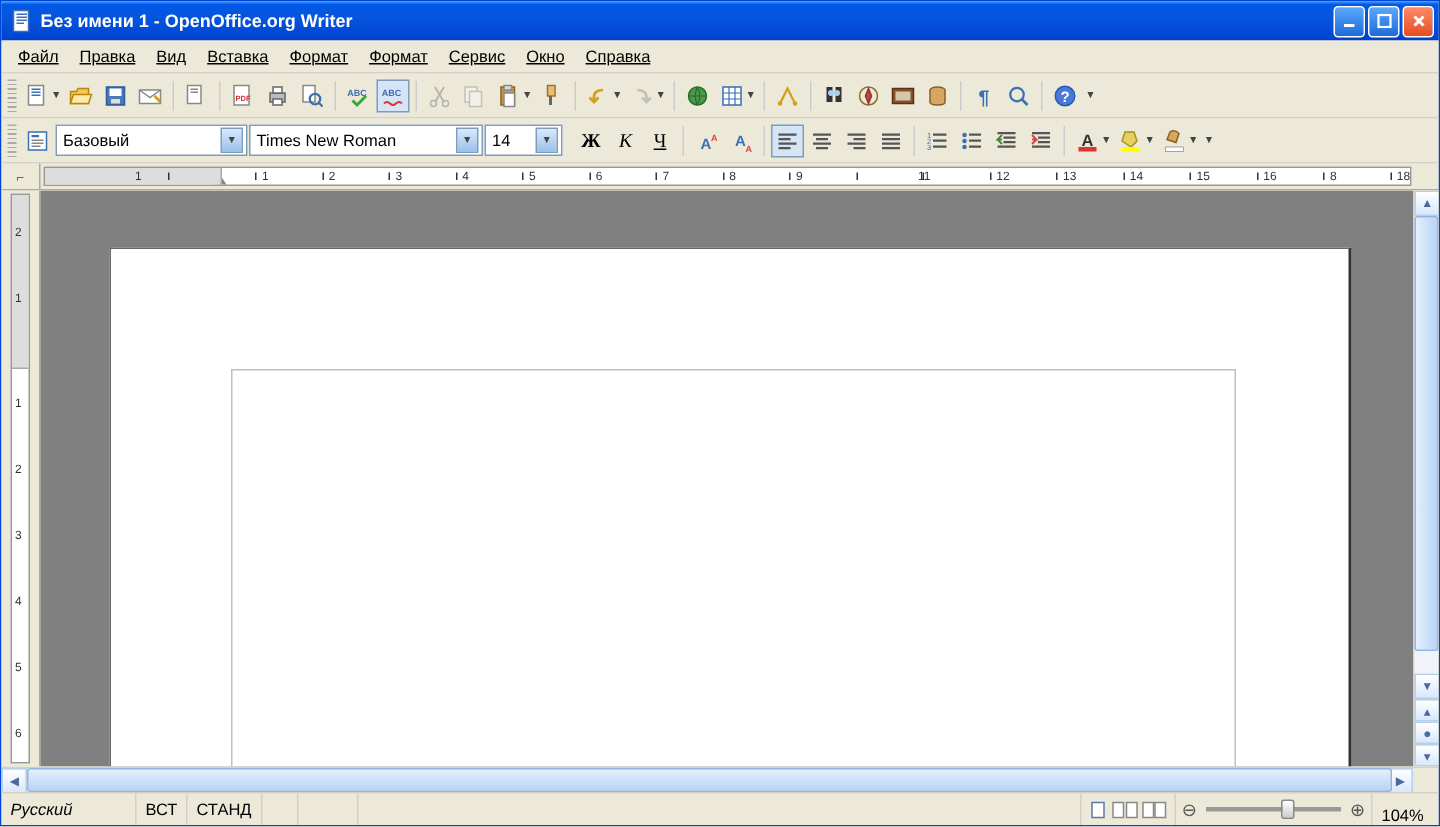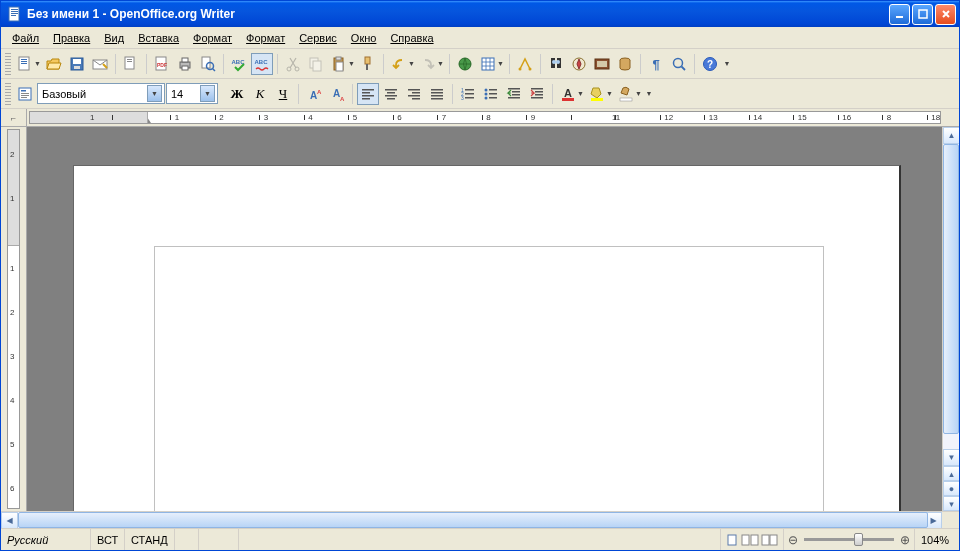--- a/index.html
+++ b/index.html
@@ -289,20 +289,24 @@
           <rect x="4" y="4" width="5" height="1.5" fill="#3a6eb5"></rect>
           <rect x="4" y="7" width="8" height="1" fill="#888"></rect>
           <rect x="4" y="9" width="8" height="1" fill="#888"></rect>
           <rect x="4" y="11" width="6" height="1" fill="#888"></rect>
         </svg>
       </div>
     <div class="combo" style="width:128px;">
         <span>Базовый</span>
         <div class="dd-btn">▼</div>
       </div>
+    <div class="combo" style="width:156px;">
+        <span>Times New Roman</span>
+        <div class="dd-btn">▼</div>
+      </div>
     <div class="combo" style="width:52px;">
         <span>14</span>
         <div class="dd-btn">▼</div>
       </div>
     <div style="width:6px;"></div>
     <div class="tbtn">
         <span style="font-weight:bold;font-size:13px;font-family:'Times New Roman';">Ж</span>
       </div>
     <div class="tbtn">
         <span style="font-style:italic;font-size:13px;font-family:'Times New Roman';">К</span>
@@ -537,18 +541,18 @@
           <rect x="9" y="2" width="7" height="10" fill="#fff" stroke="#888"></rect>
         </svg>
     </div>
     <div class="cell" style="padding:0 4px;">
       <span style="font-size:12px;color:#555;">⊖</span>
       <div class="zoom-slider">
           <div class="handle"></div>
         </div>
       <span style="font-size:12px;color:#555;">⊕</span>
     </div>
-    <div class="cell" style="width:44px;border-right:none;">
+    <div class="cell" style="width:44px;border-right:none;align-items:flex-end;">
         <span>104%</span>
       </div>
   </div>
 
 </div>
 
 </body></html>

